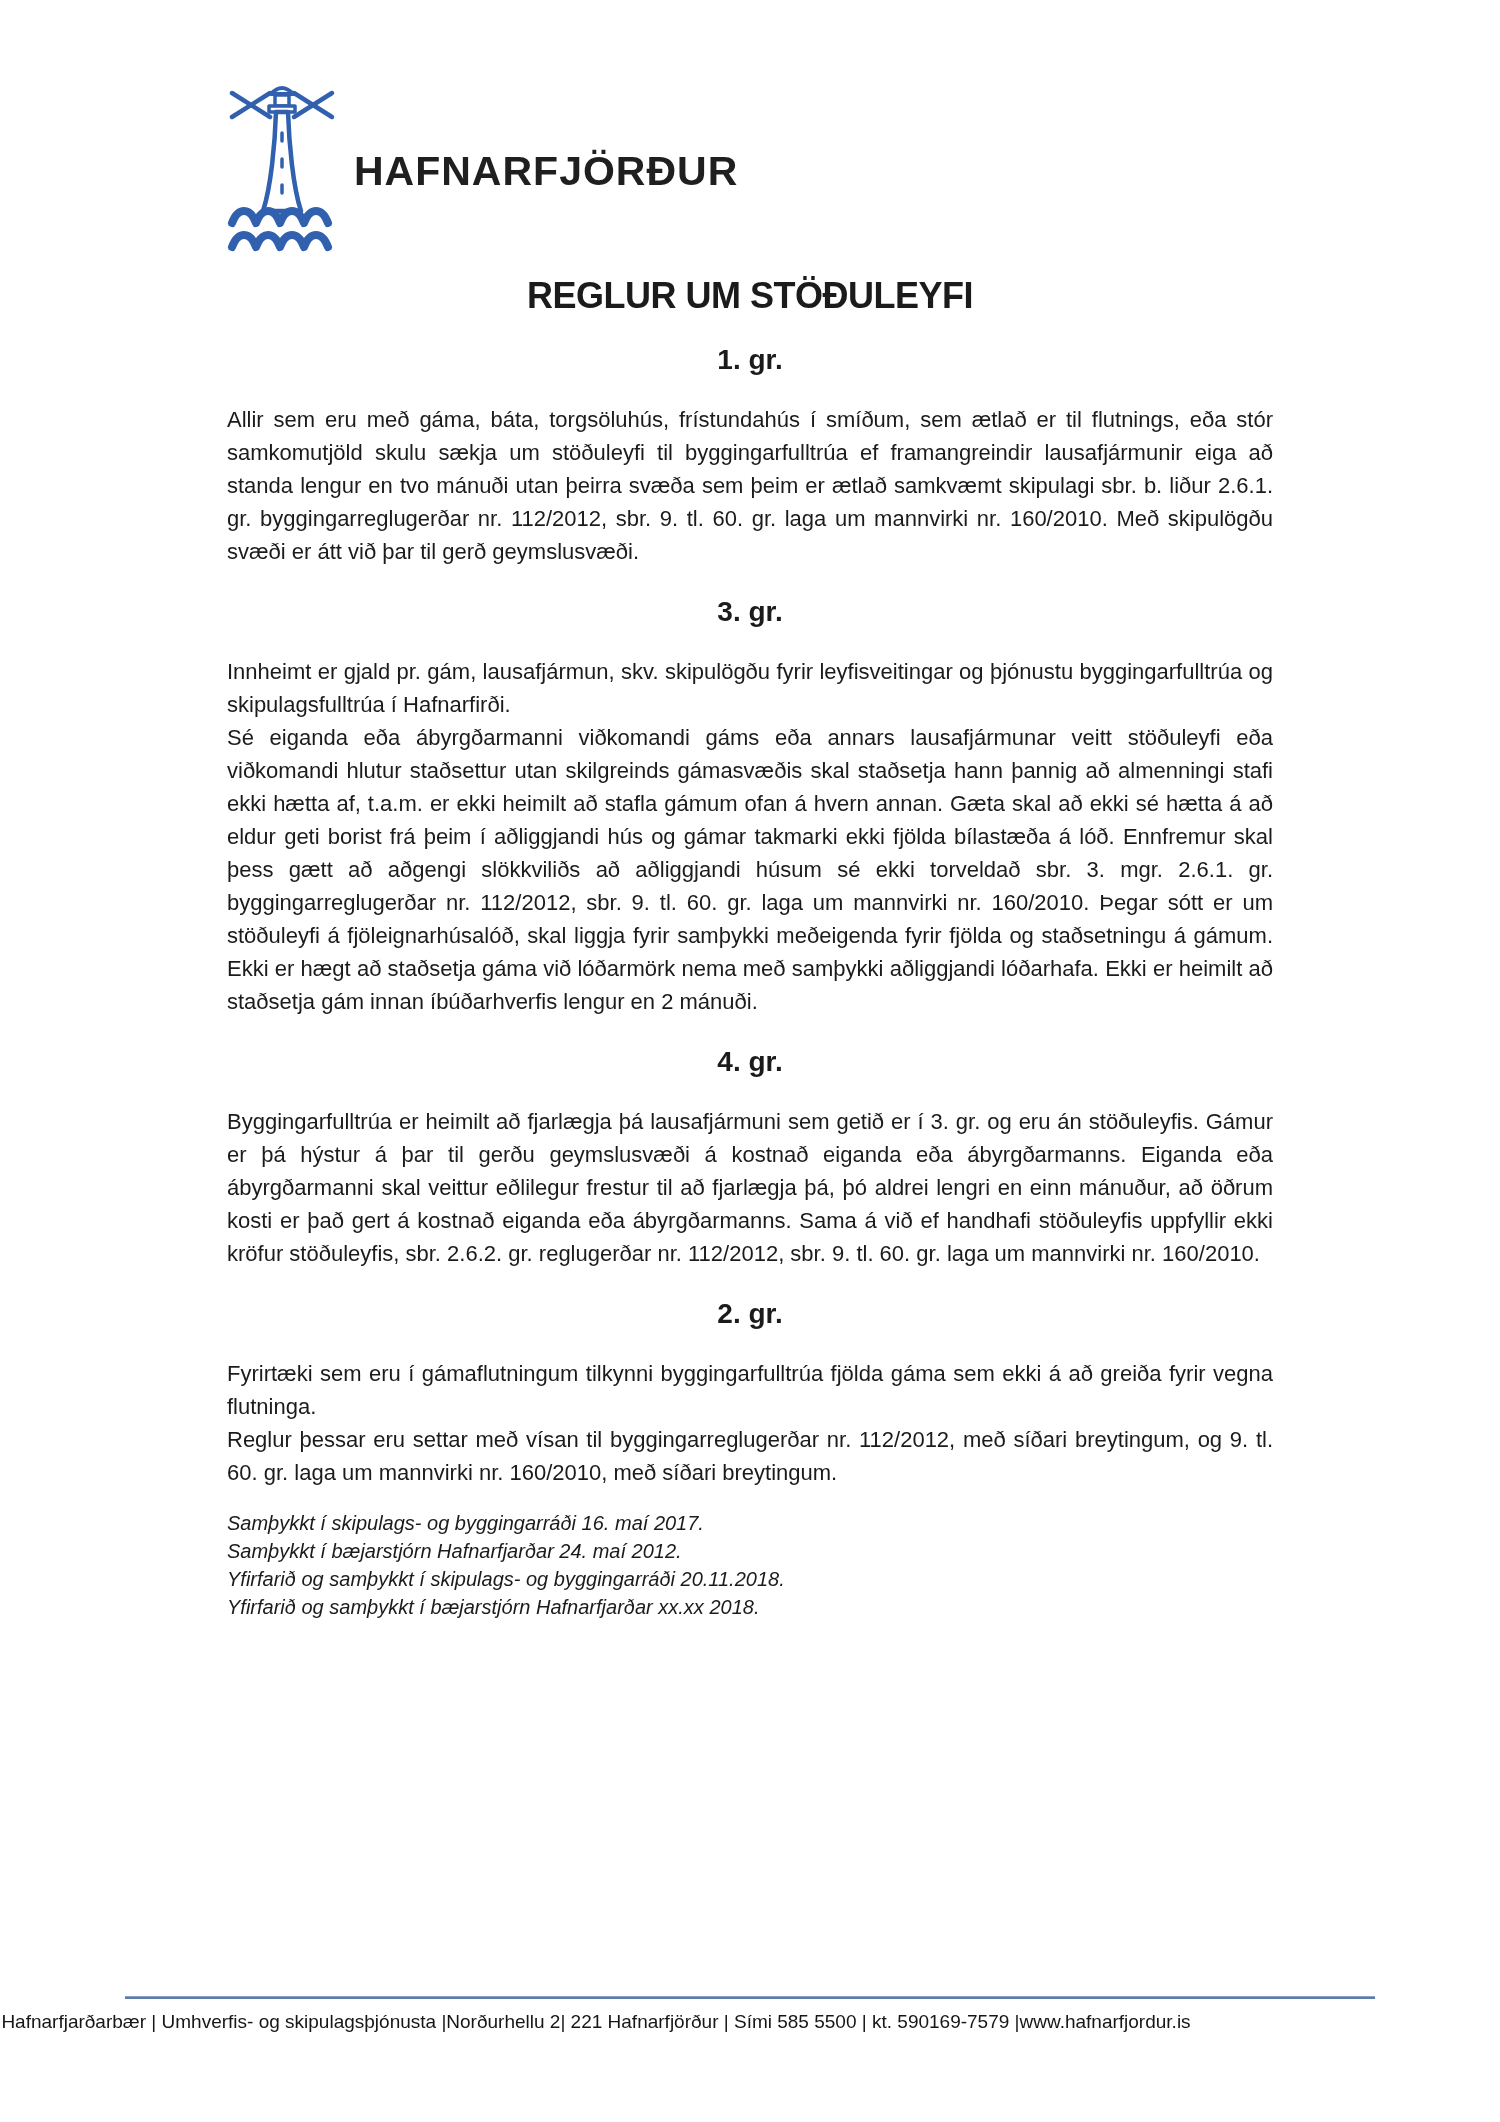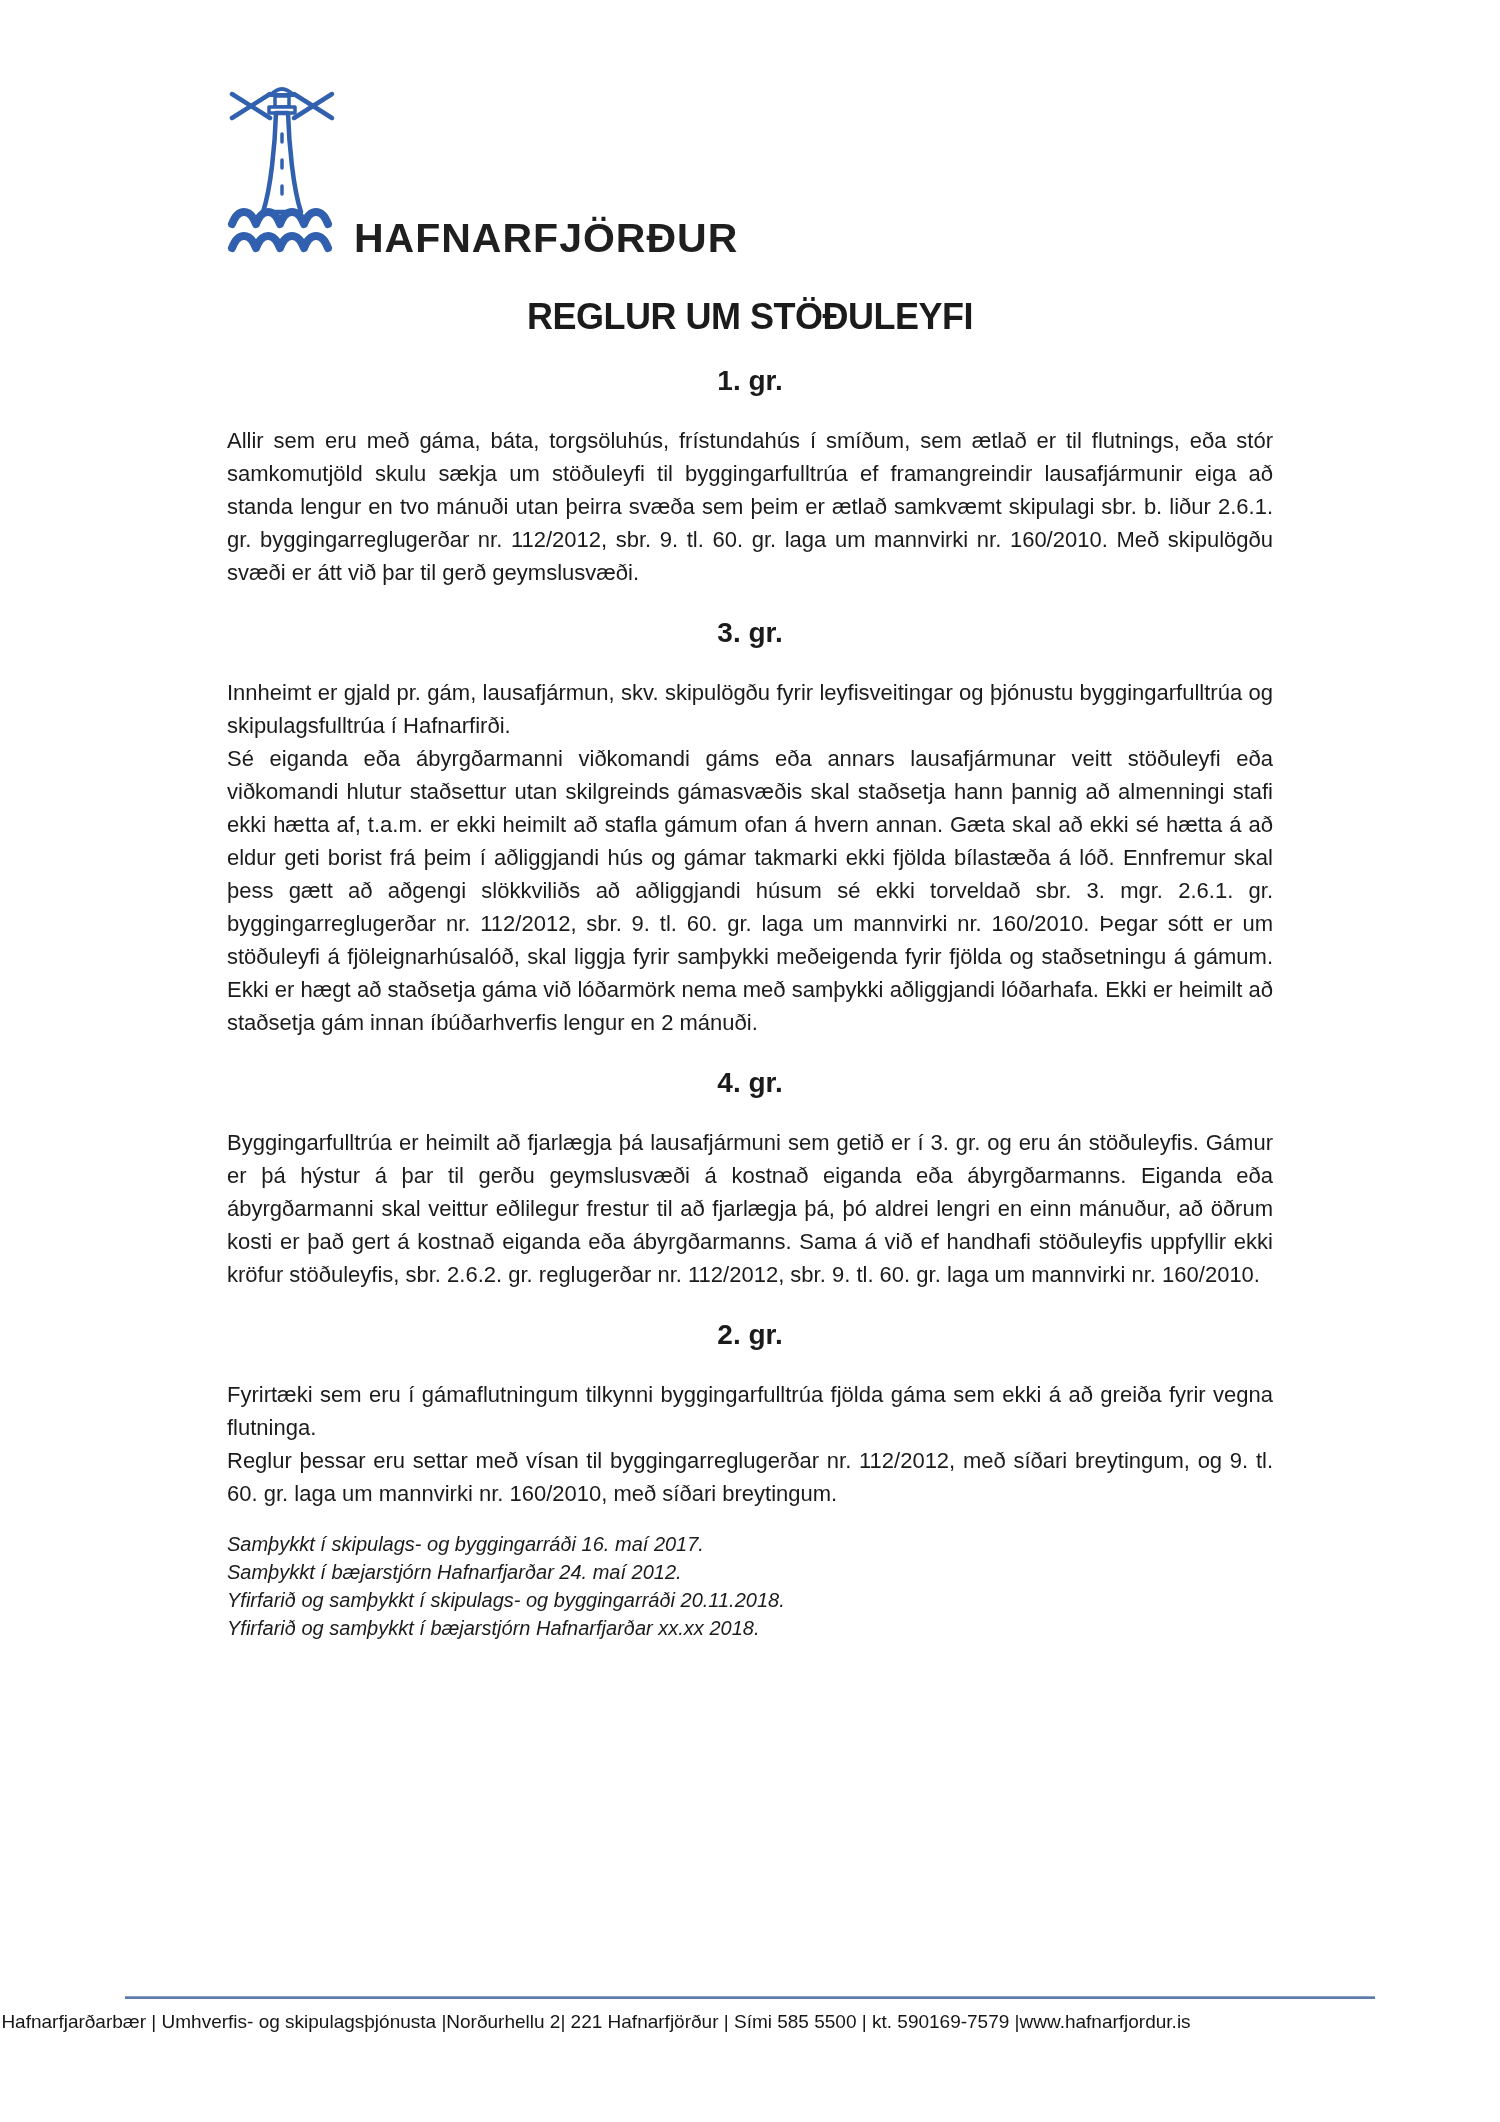--- a/index.html
+++ b/index.html
@@ -17,32 +17,32 @@
     font-family:"Liberation Sans","DejaVu Sans",sans-serif;
     color:var(--text-color);
     position:relative;
     overflow:hidden;
   }
   .page{position:absolute;inset:0;background:#ffffff;}
 
   
   .logo-row{
     position:absolute;left:226px;top:80px;
-    display:flex;align-items:flex-end;gap:16px;height:184px;
+    display:flex;align-items:center;gap:16px;height:184px;
   }
   .logo-row svg{display:block;width:112px;height:182px;}
   .wordmark{
     font-size:41px;font-weight:bold;letter-spacing:1px;
     color:var(--wordmark-color);
     padding-bottom:2px;white-space:nowrap;
   }
 
   
   .content{
-    position:absolute;left:227px;top:297px;width:1046px;
+    position:absolute;left:227px;top:276px;width:1046px;
   }
   .title{
     font-size:36px;font-weight:bold;text-align:center;
     letter-spacing:-0.5px;line-height:40px;
   }
   .gr-heading{
     font-size:28px;font-weight:bold;text-align:center;
     margin:27px 0;line-height:33px;
   }
   .gr-body{

